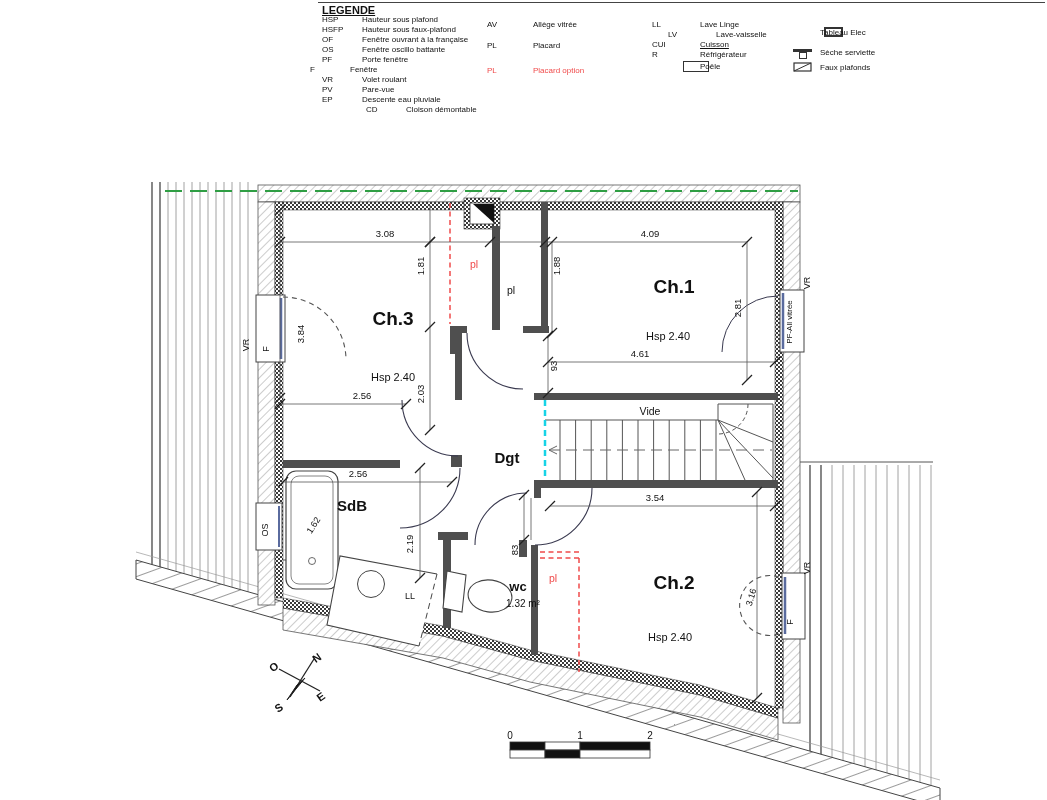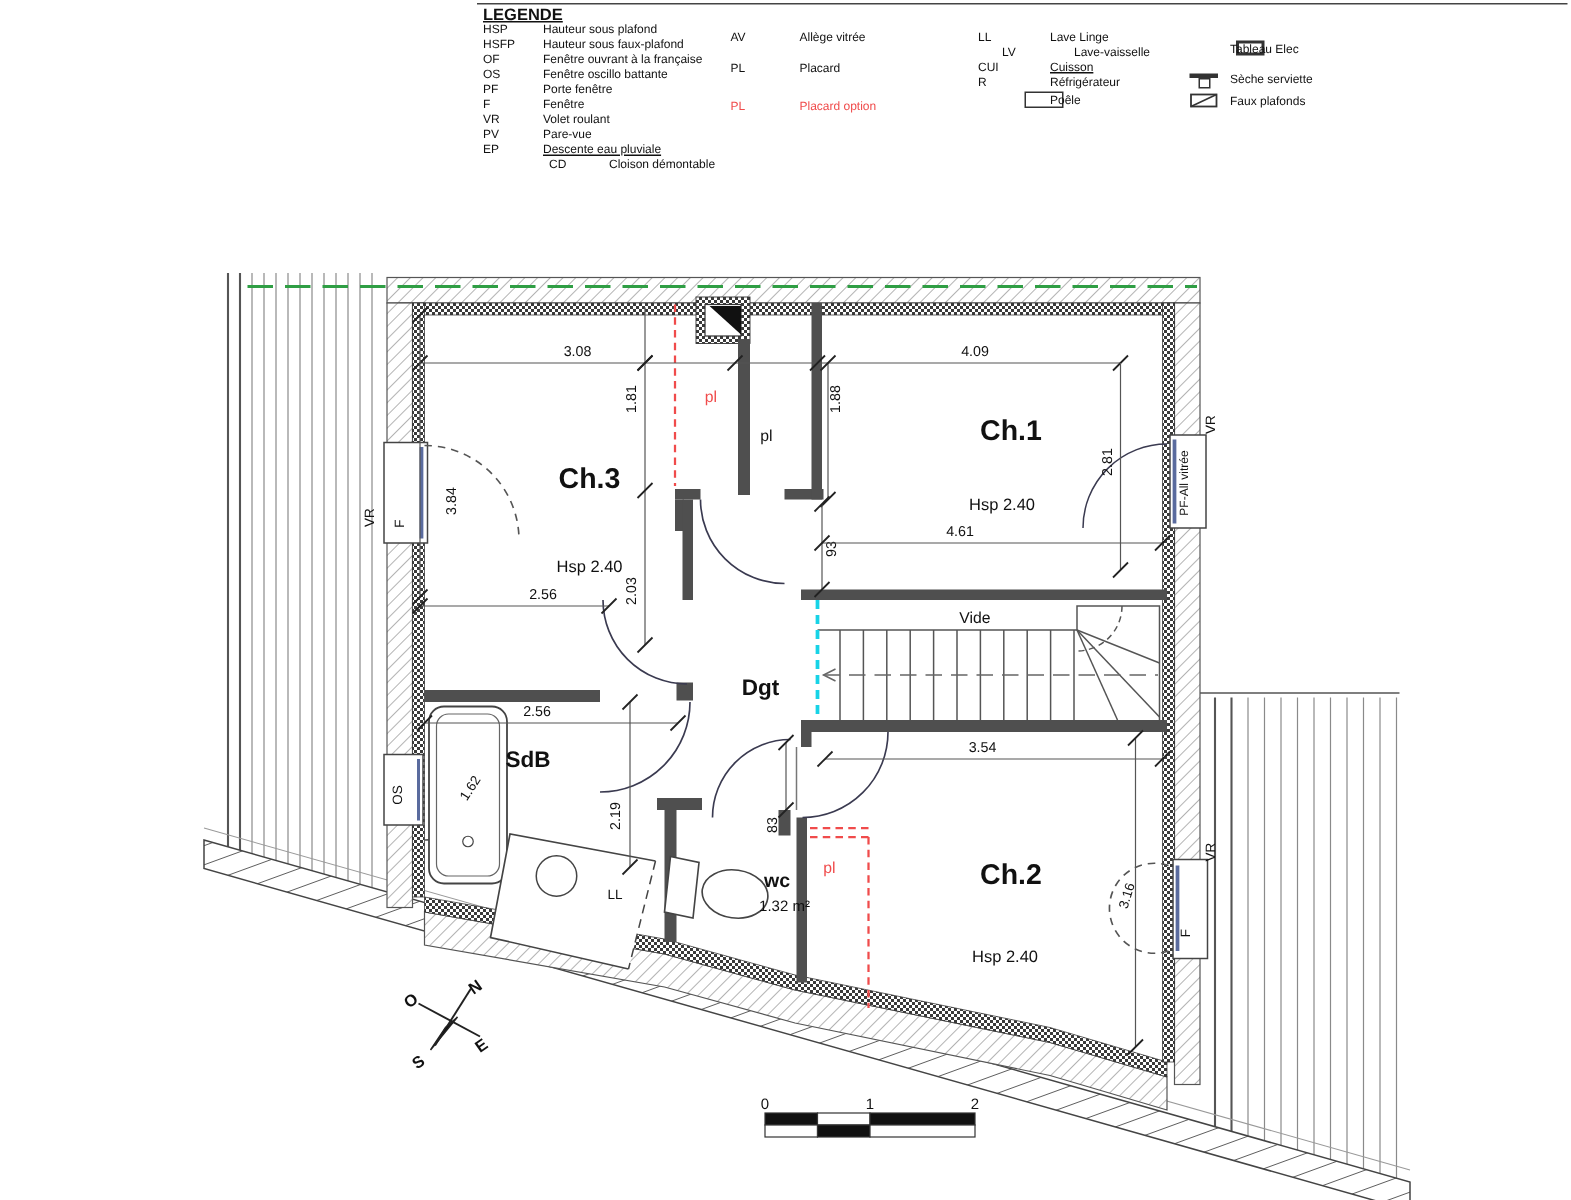--- a/index.html
+++ b/index.html
@@ -28,24 +28,24 @@
 <div id="page">
 
   <div id="top-rule"></div>
   <div id="legend-heading">LEGENDE</div>
   <div id="legend-layer">
       <div class="leg-row" style="left: 322px; top: 15px;"><span class="leg-abbr" style="width: 40px;">HSP</span><span>Hauteur sous plafond</span></div>
       <div class="leg-row" style="left: 322px; top: 25px;"><span class="leg-abbr" style="width: 40px;">HSFP</span><span>Hauteur sous faux-plafond</span></div>
       <div class="leg-row" style="left: 322px; top: 35px;"><span class="leg-abbr" style="width: 40px;">OF</span><span>Fenêtre ouvrant à la française</span></div>
       <div class="leg-row" style="left: 322px; top: 45px;"><span class="leg-abbr" style="width: 40px;">OS</span><span>Fenêtre oscillo battante</span></div>
       <div class="leg-row" style="left: 322px; top: 55px;"><span class="leg-abbr" style="width: 40px;">PF</span><span>Porte fenêtre</span></div>
-      <div class="leg-row" style="left: 322px; top: 65px;"><span class="leg-abbr" style="width: 40px;">F</span><span>Fenêtre</span></div>
+      <div class="leg-row" style="left: 310px; top: 65px;"><span class="leg-abbr" style="width: 40px;">F</span><span>Fenêtre</span></div>
       <div class="leg-row" style="left: 322px; top: 75px;"><span class="leg-abbr" style="width: 40px;">VR</span><span>Volet roulant</span></div>
       <div class="leg-row" style="left: 322px; top: 85px;"><span class="leg-abbr" style="width: 40px;">PV</span><span>Pare-vue</span></div>
-      <div class="leg-row" style="left: 322px; top: 95px; text-decoration: underline;"><span class="leg-abbr" style="width: 40px;">EP</span><span>Descente eau pluviale</span></div>
+      <div class="leg-row" style="left: 322px; top: 95px;"><span class="leg-abbr" style="width: 40px;">EP</span><span>Descente eau pluviale</span></div>
       <div class="leg-row" style="left: 322px; top: 105px; margin-left: 44px;"><span class="leg-abbr" style="width: 40px;">CD</span><span>Cloison démontable</span></div>
       <div class="leg-row" style="left: 487px; top: 20px;"><span class="leg-abbr" style="width: 46px;">AV</span><span>Allège vitrée</span></div>
       <div class="leg-row" style="left: 487px; top: 41px;"><span class="leg-abbr" style="width: 46px;">PL</span><span>Placard</span></div>
       <div class="leg-row leg-red" style="left: 487px; top: 66px;"><span class="leg-abbr" style="width: 46px;">PL</span><span>Placard option</span></div>
       <div class="leg-row" style="left: 652px; top: 20px;"><span class="leg-abbr" style="width: 48px;">LL</span><span>Lave Linge</span></div>
       <div class="leg-row" style="left: 652px; top: 30px;"><span class="leg-abbr" style="width: 48px; margin-left: 16px;">LV</span><span>Lave-vaisselle</span></div>
       <div class="leg-row" style="left: 652px; top: 40px; text-decoration: underline;"><span class="leg-abbr" style="width: 48px;">CUI</span><span>Cuisson</span></div>
       <div class="leg-row" style="left: 652px; top: 50px;"><span class="leg-abbr" style="width: 48px;">R</span><span>Réfrigérateur</span></div>
     </div>
 

